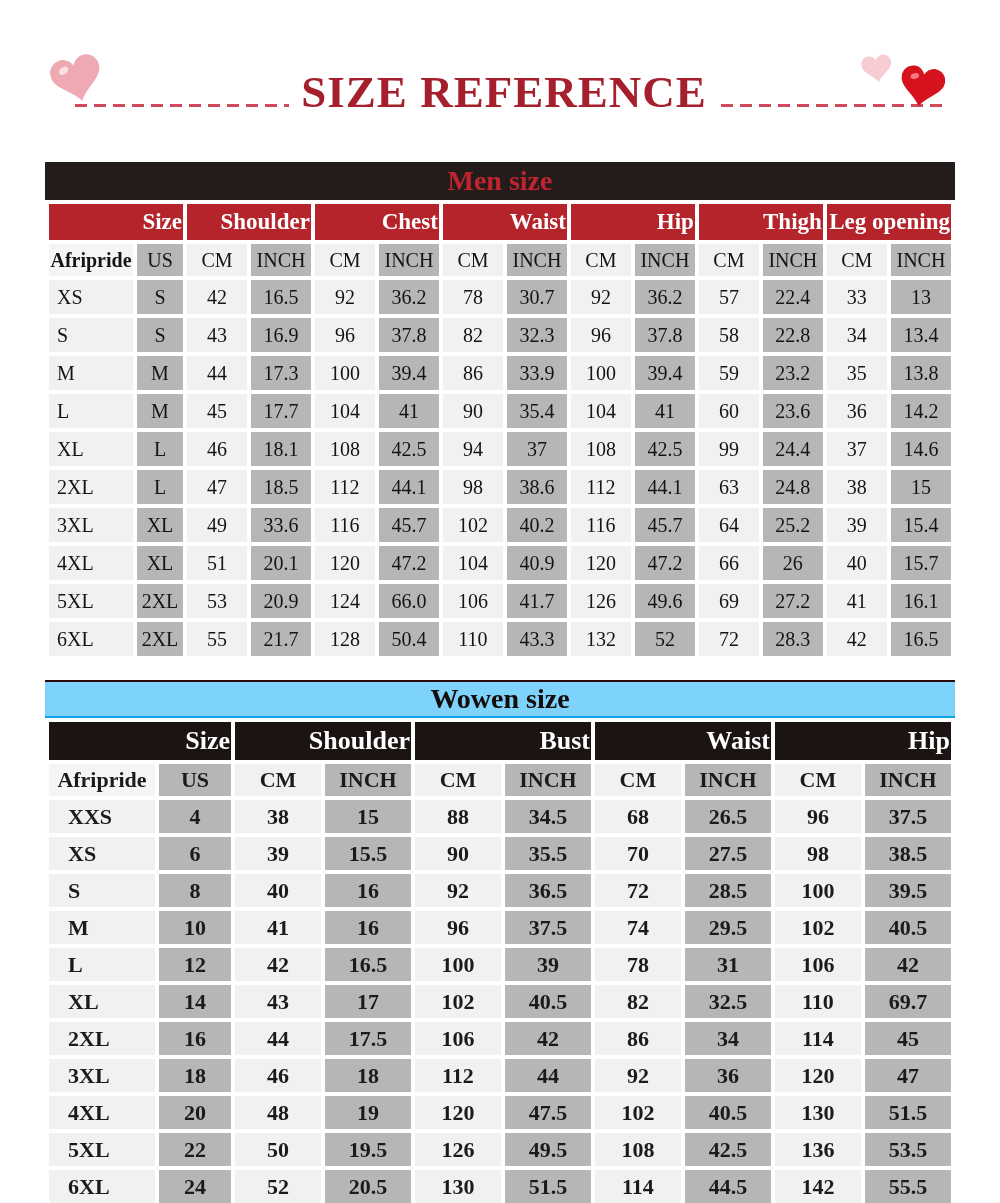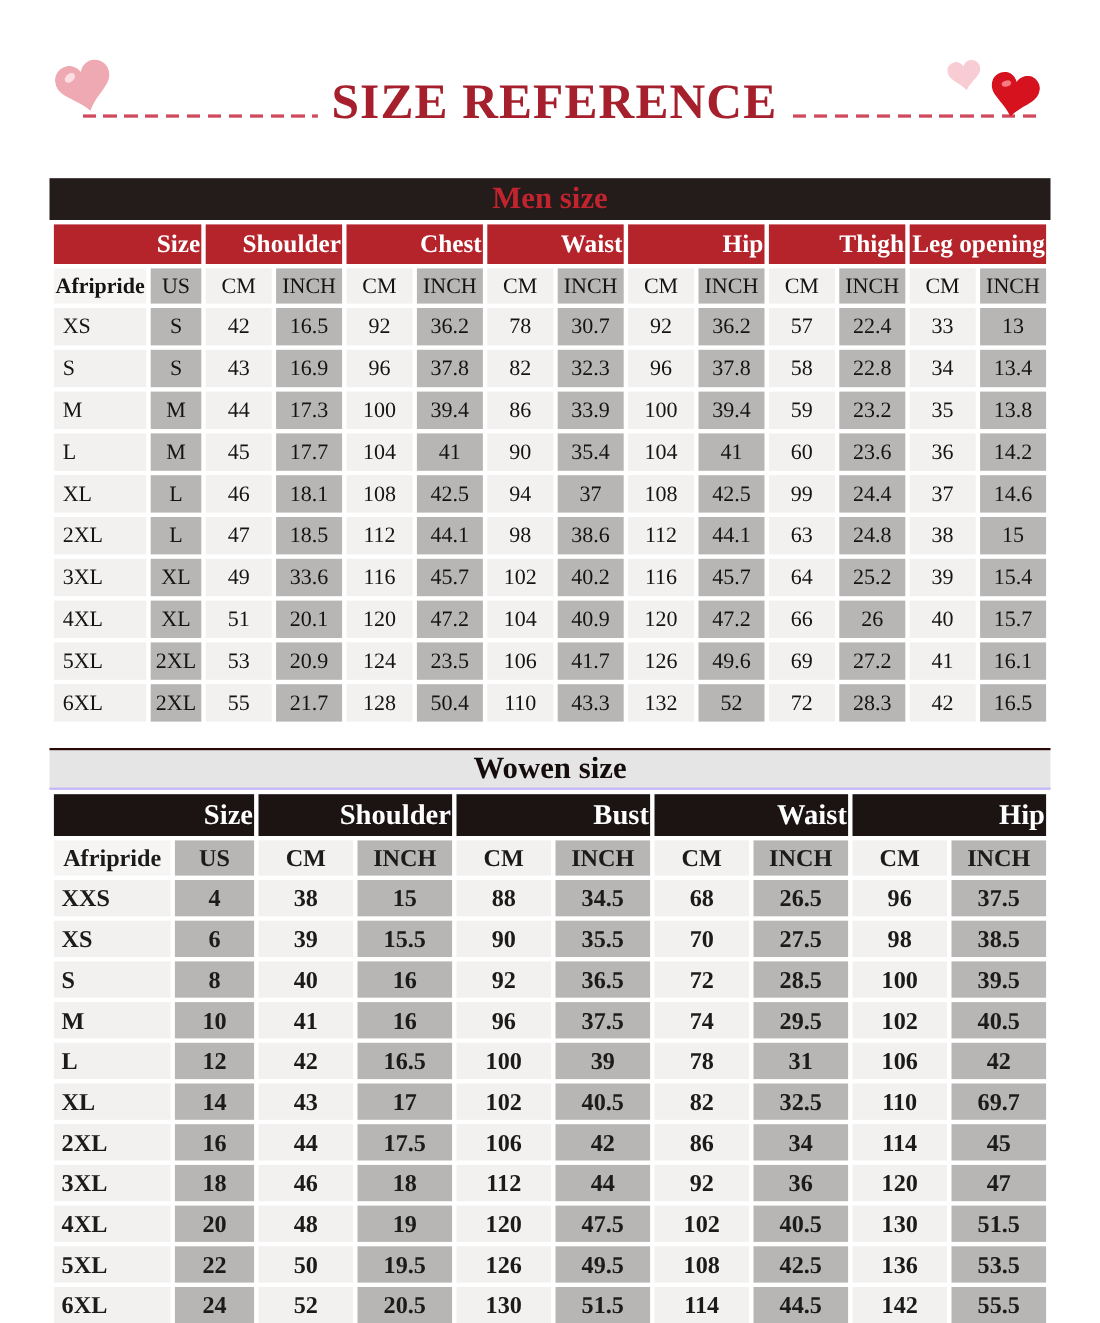--- a/index.html
+++ b/index.html
@@ -16,37 +16,37 @@
   .h-left{left:52px;top:56px;width:50px;height:47px;transform:rotate(-14deg);}
   .h-small{left:862px;top:55px;width:30px;height:28px;transform:rotate(-8deg);}
   .h-red{left:900px;top:66px;width:44px;height:42px;transform:rotate(10deg);}
 
   
   .size-table{position:absolute;left:45px;width:910px;}
   .men{top:162px;}
   .women{top:680px;}
   .band{height:38px;line-height:38px;text-align:center;font-weight:bold;font-size:28px;}
   .band-dark{background:#241b1b;color:#c1242e;}
-  .band-red{background:#e5e5e5;color:#150c0c;height:34px;line-height:34px;
-    border-top:2px solid #2a0909;border-bottom:2px solid #c4b5fd;}
+  .band-red{background:#7dd3fc;color:#150c0c;height:34px;line-height:34px;
+    border-top:2px solid #2a0909;border-bottom:2px solid #0ea5e9;}
   table{width:100%;border-collapse:separate;border-spacing:4px;table-layout:fixed;}
   th,td{overflow:hidden;white-space:nowrap;}
   .group-row th{height:34px;font-size:23px;font-weight:bold;text-align:right;}
   .men .group-row th{background:#b5232b;color:#ffffff;}
   .women .group-row th{background:#1c1313;color:#ffffff;font-size:26px;height:36px;}
   .sub-row td{height:30px;text-align:center;}
   tbody td{height:32px;text-align:center;}
   .men td{font-size:20px;color:#141414;}
   .women td{font-size:22px;font-weight:bold;color:#1b1b1b;}
   .women tbody td{height:31px;}
   .gray{background:#b7b6b4;}
   .light{background:#f2f1ef;}
   .sub-row .first{font-weight:bold;background:#f6f5f3;}
   tbody .first{text-align:left;padding-left:8px;}
-  .women tbody .first{padding-left:7px;}
+  .women tbody .first{padding-left:19px;}
 </style>
 </head>
 <body>
 
 <div class="page">
 
   <div class="dash-line"></div>
 
   <svg class="heart h-left" viewBox="0 0 32 29">
     <path d="M16 28.5C9.5 19.2 0 16.7 0 8.4 0 3.8 3.8 0 8.4 0c3.4 0 6.3 2.2 7.6 5.3C17.3 2.2 20.2 0 23.6 0 28.2 0 32 3.8 32 8.4c0 8.3-9.9 11-16 20.1z" fill="#efa9b3"></path>
@@ -228,21 +228,21 @@
             <td class="gray">26</td>
             <td class="light">40</td>
             <td class="gray">15.7</td>
           </tr>
           <tr>
             <td class="light first">5XL</td>
             <td class="gray">2XL</td>
             <td class="light">53</td>
             <td class="gray">20.9</td>
             <td class="light">124</td>
-            <td class="gray">23.5</td>
+            <td class="gray">66.0</td>
             <td class="light">106</td>
             <td class="gray">41.7</td>
             <td class="light">126</td>
             <td class="gray">49.6</td>
             <td class="light">69</td>
             <td class="gray">27.2</td>
             <td class="light">41</td>
             <td class="gray">16.1</td>
           </tr>
           <tr>

